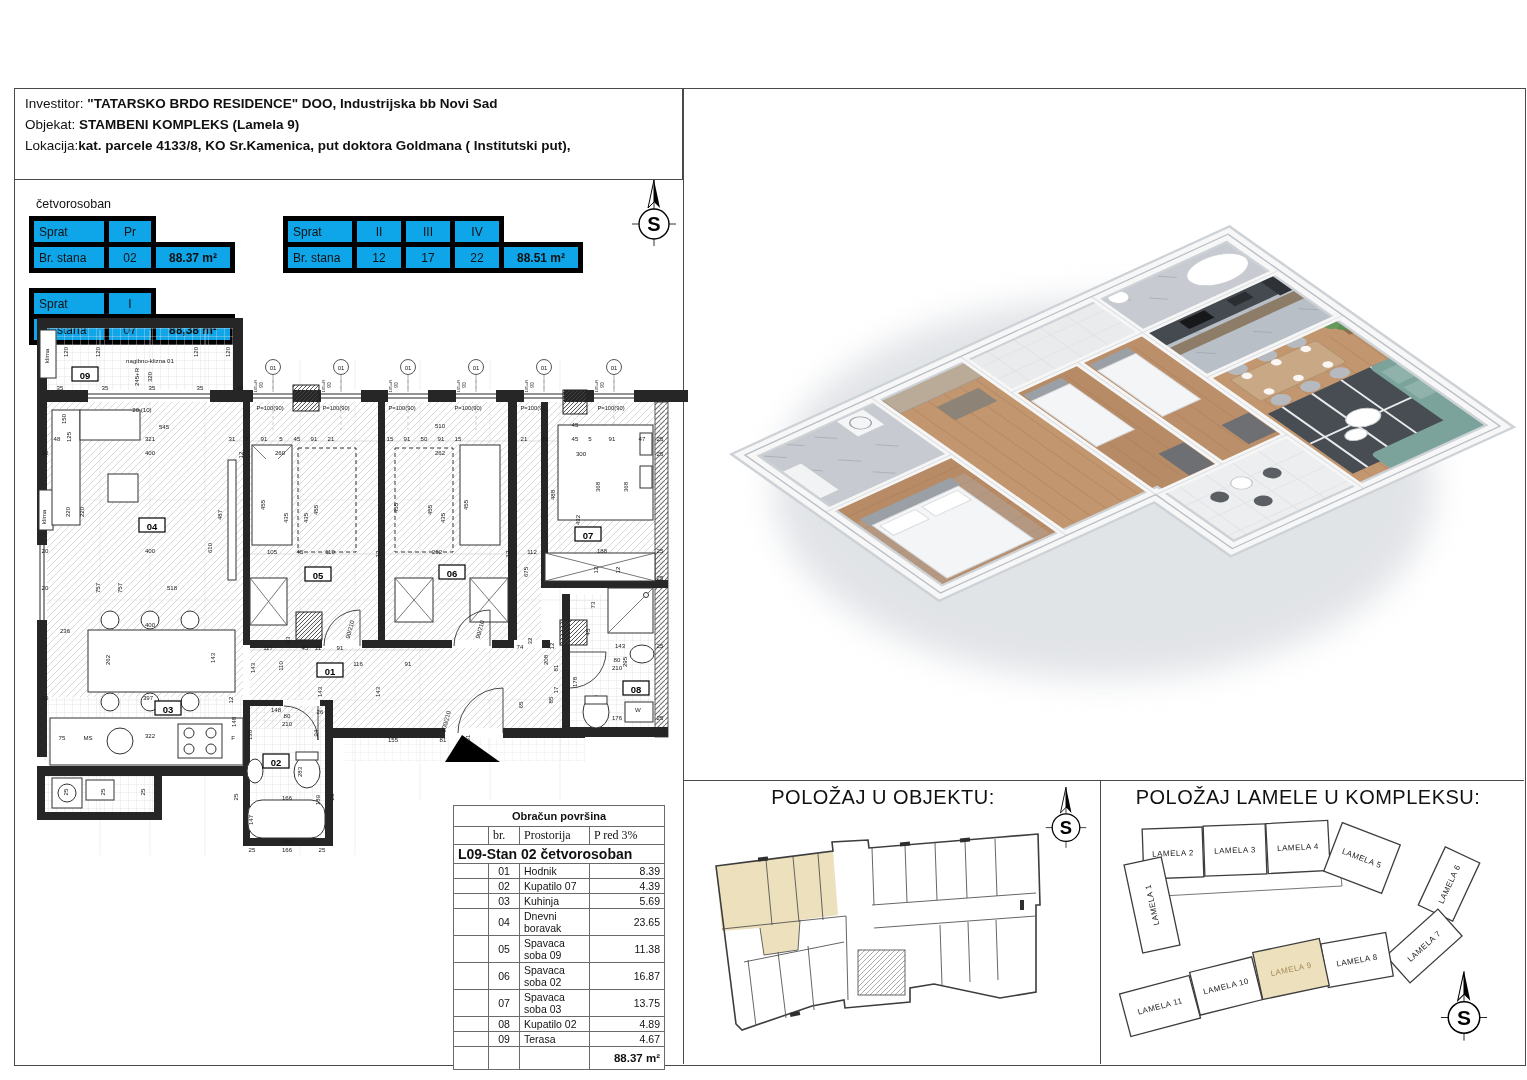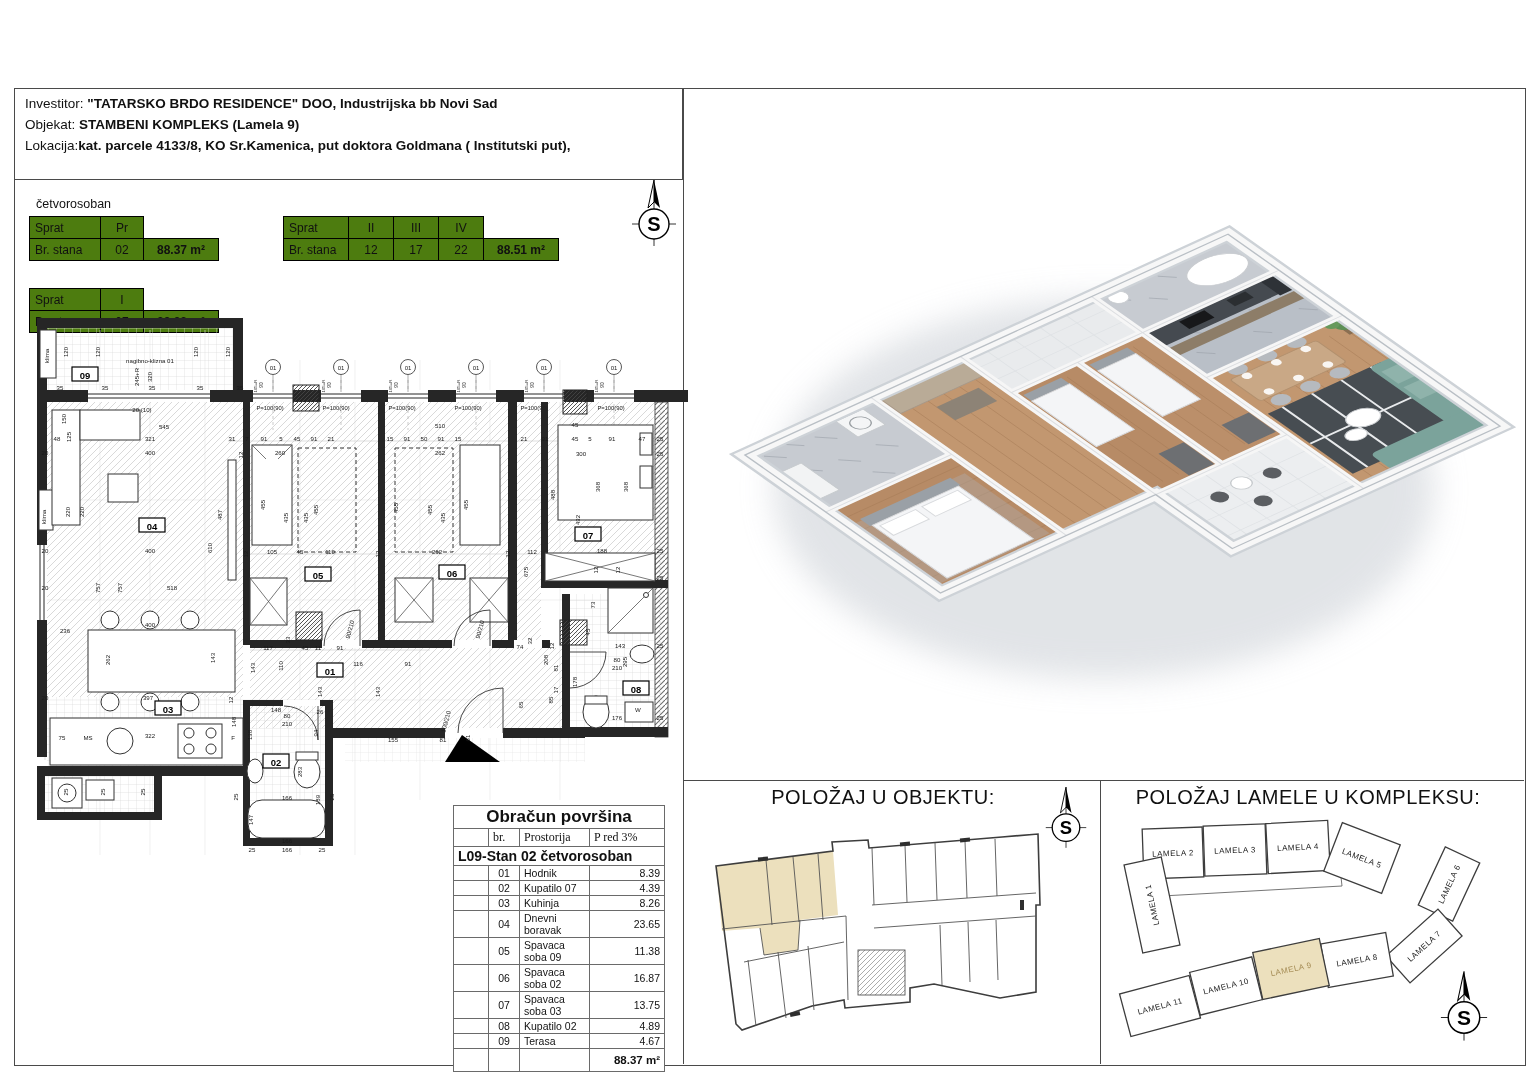--- a/index.html
+++ b/index.html
@@ -8,29 +8,29 @@
   
   #frame{left:14px;top:88px;width:1510px;height:976px;border:1.5px solid #4a4a4a;}
   #header-box{left:14px;top:88px;width:669px;height:92px;border:1.5px solid #4a4a4a;box-sizing:border-box;padding:4px 10px;background:#fff;}
   #header-box .hline{font-size:13.5px;line-height:21px;white-space:nowrap;}
   #header-box .hval{font-weight:bold;}
   #v-div{left:683px;top:88px;width:0;height:976px;border-left:1.5px solid #4a4a4a;}
   #h-div-right{left:683px;top:780px;width:841px;height:0;border-top:1.5px solid #4a4a4a;}
   #v-div2{left:1100px;top:780px;width:0;height:284px;border-left:1.5px solid #4a4a4a;}
   
   .ftable{border-collapse:collapse;font-size:12px;}
-  .ftable td{border:1px solid #000000;padding:0 5px;height:21px;background:#4d7c0f;white-space:nowrap;}
+  .ftable td{border:5px solid #000000;padding:0 5px;height:21px;background:#0ea5e9;white-space:nowrap;}
   .ftable td.num{text-align:center;}
   .ftable td.area{font-weight:bold;text-align:center;min-width:64px;}
   .ftable td.noborder{border:none;background:transparent;}
   #unit-type{left:36px;top:197px;font-size:12.5px;}
   
   #area-table{left:453px;top:805px;width:212px;border-collapse:collapse;font-size:10.5px;}
   #area-table td,#area-table th{border:1px solid #6a6a6a;padding:1px 4px;background:#fff;}
-  #area-table .title{font-weight:bold;font-size:17px;text-align:center;height:18px;}
+  #area-table .title{font-weight:bold;font-size:11px;text-align:center;height:18px;}
   #area-table .chead{text-align:left;font-size:12px;font-family:Liberation Serif, serif;}
   #area-table .section td{font-size:14px;font-weight:bold;}
   #area-table .rnum{text-align:center;width:22px;}
   #area-table .rval{text-align:right;width:66px;}
   #area-table .rspace{width:26px;}
   #area-table .total{font-weight:bold;font-size:11.5px;text-align:right;height:20px;}
   .sec-title{font-size:20px;letter-spacing:0.5px;text-align:center;width:100%;}
   #objekat-title{left:683px;top:786px;width:400px;}
   #kompleks-title{left:1108px;top:786px;width:400px;}
   svg text{font-family:"Liberation Sans",sans-serif;}
@@ -660,21 +660,21 @@
       <tr>
         <td class="rspace"></td>
         <td class="rnum">02</td>
         <td>Kupatilo 07</td>
         <td class="rval">4.39</td>
       </tr>
       <tr>
         <td class="rspace"></td>
         <td class="rnum">03</td>
         <td>Kuhinja</td>
-        <td class="rval">8.26</td>
+        <td class="rval">5.69</td>
       </tr>
       <tr>
         <td class="rspace"></td>
         <td class="rnum">04</td>
         <td>Dnevni boravak</td>
         <td class="rval">23.65</td>
       </tr>
       <tr>
         <td class="rspace"></td>
         <td class="rnum">05</td>

